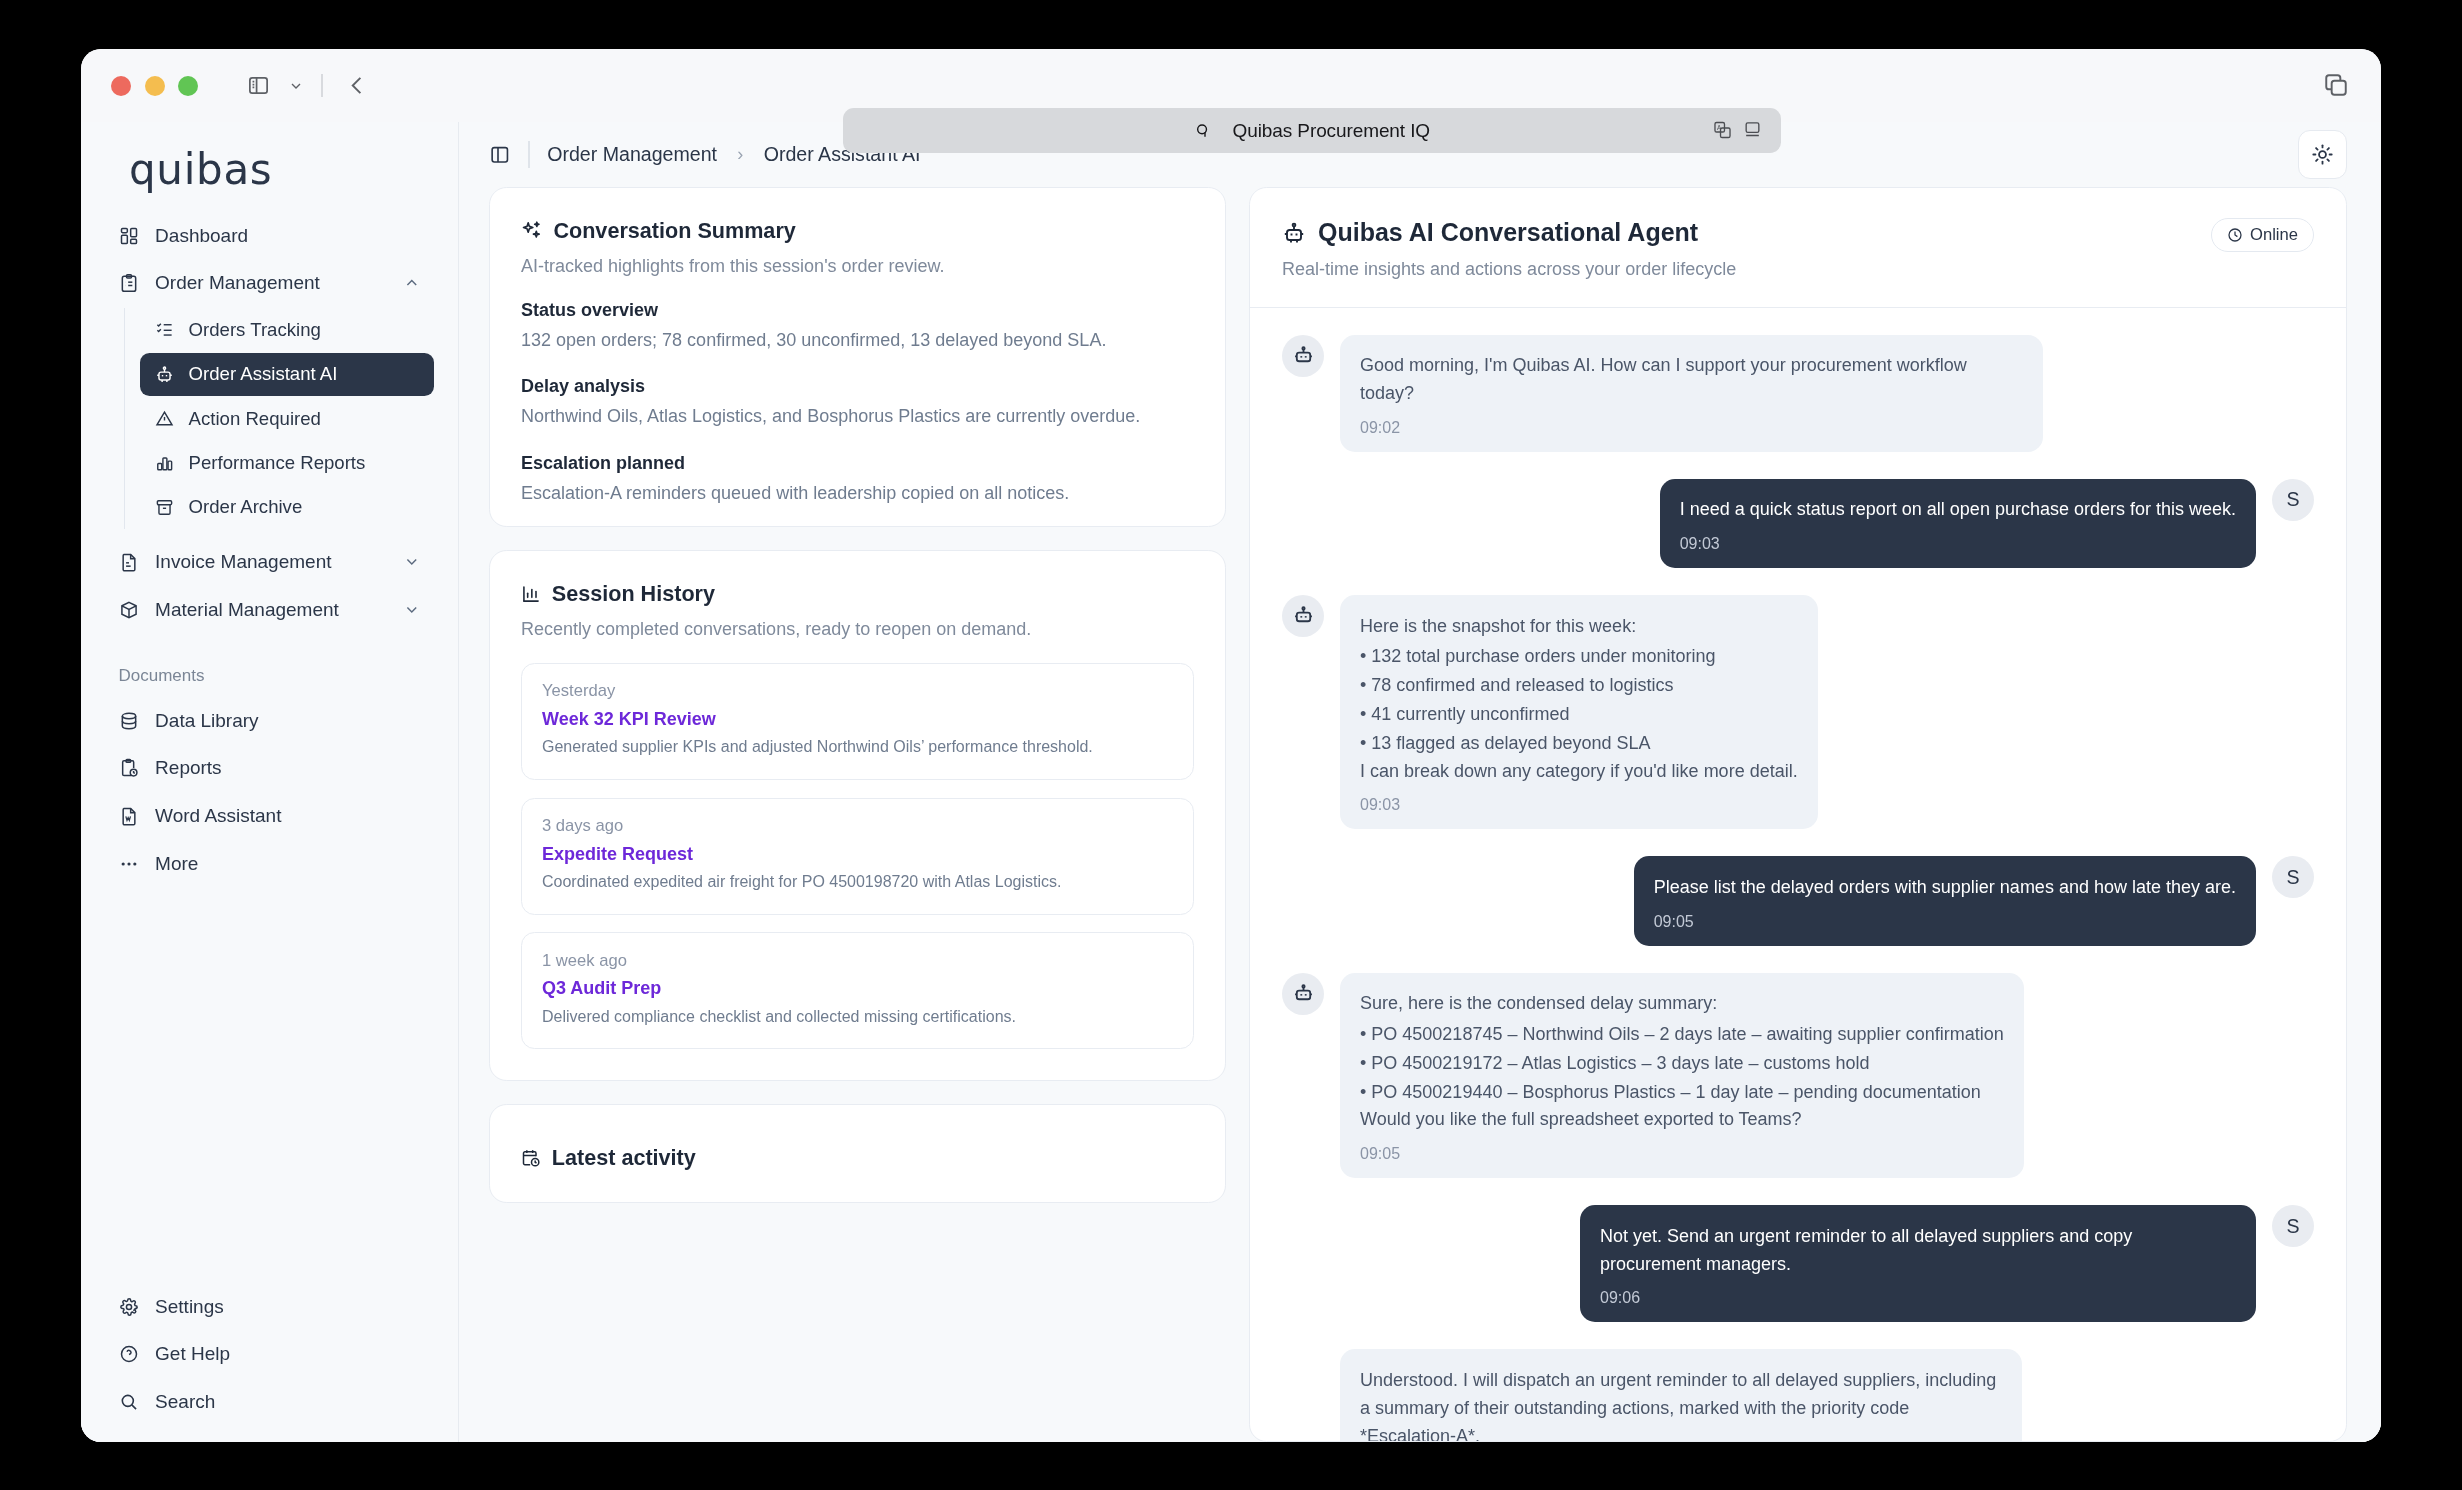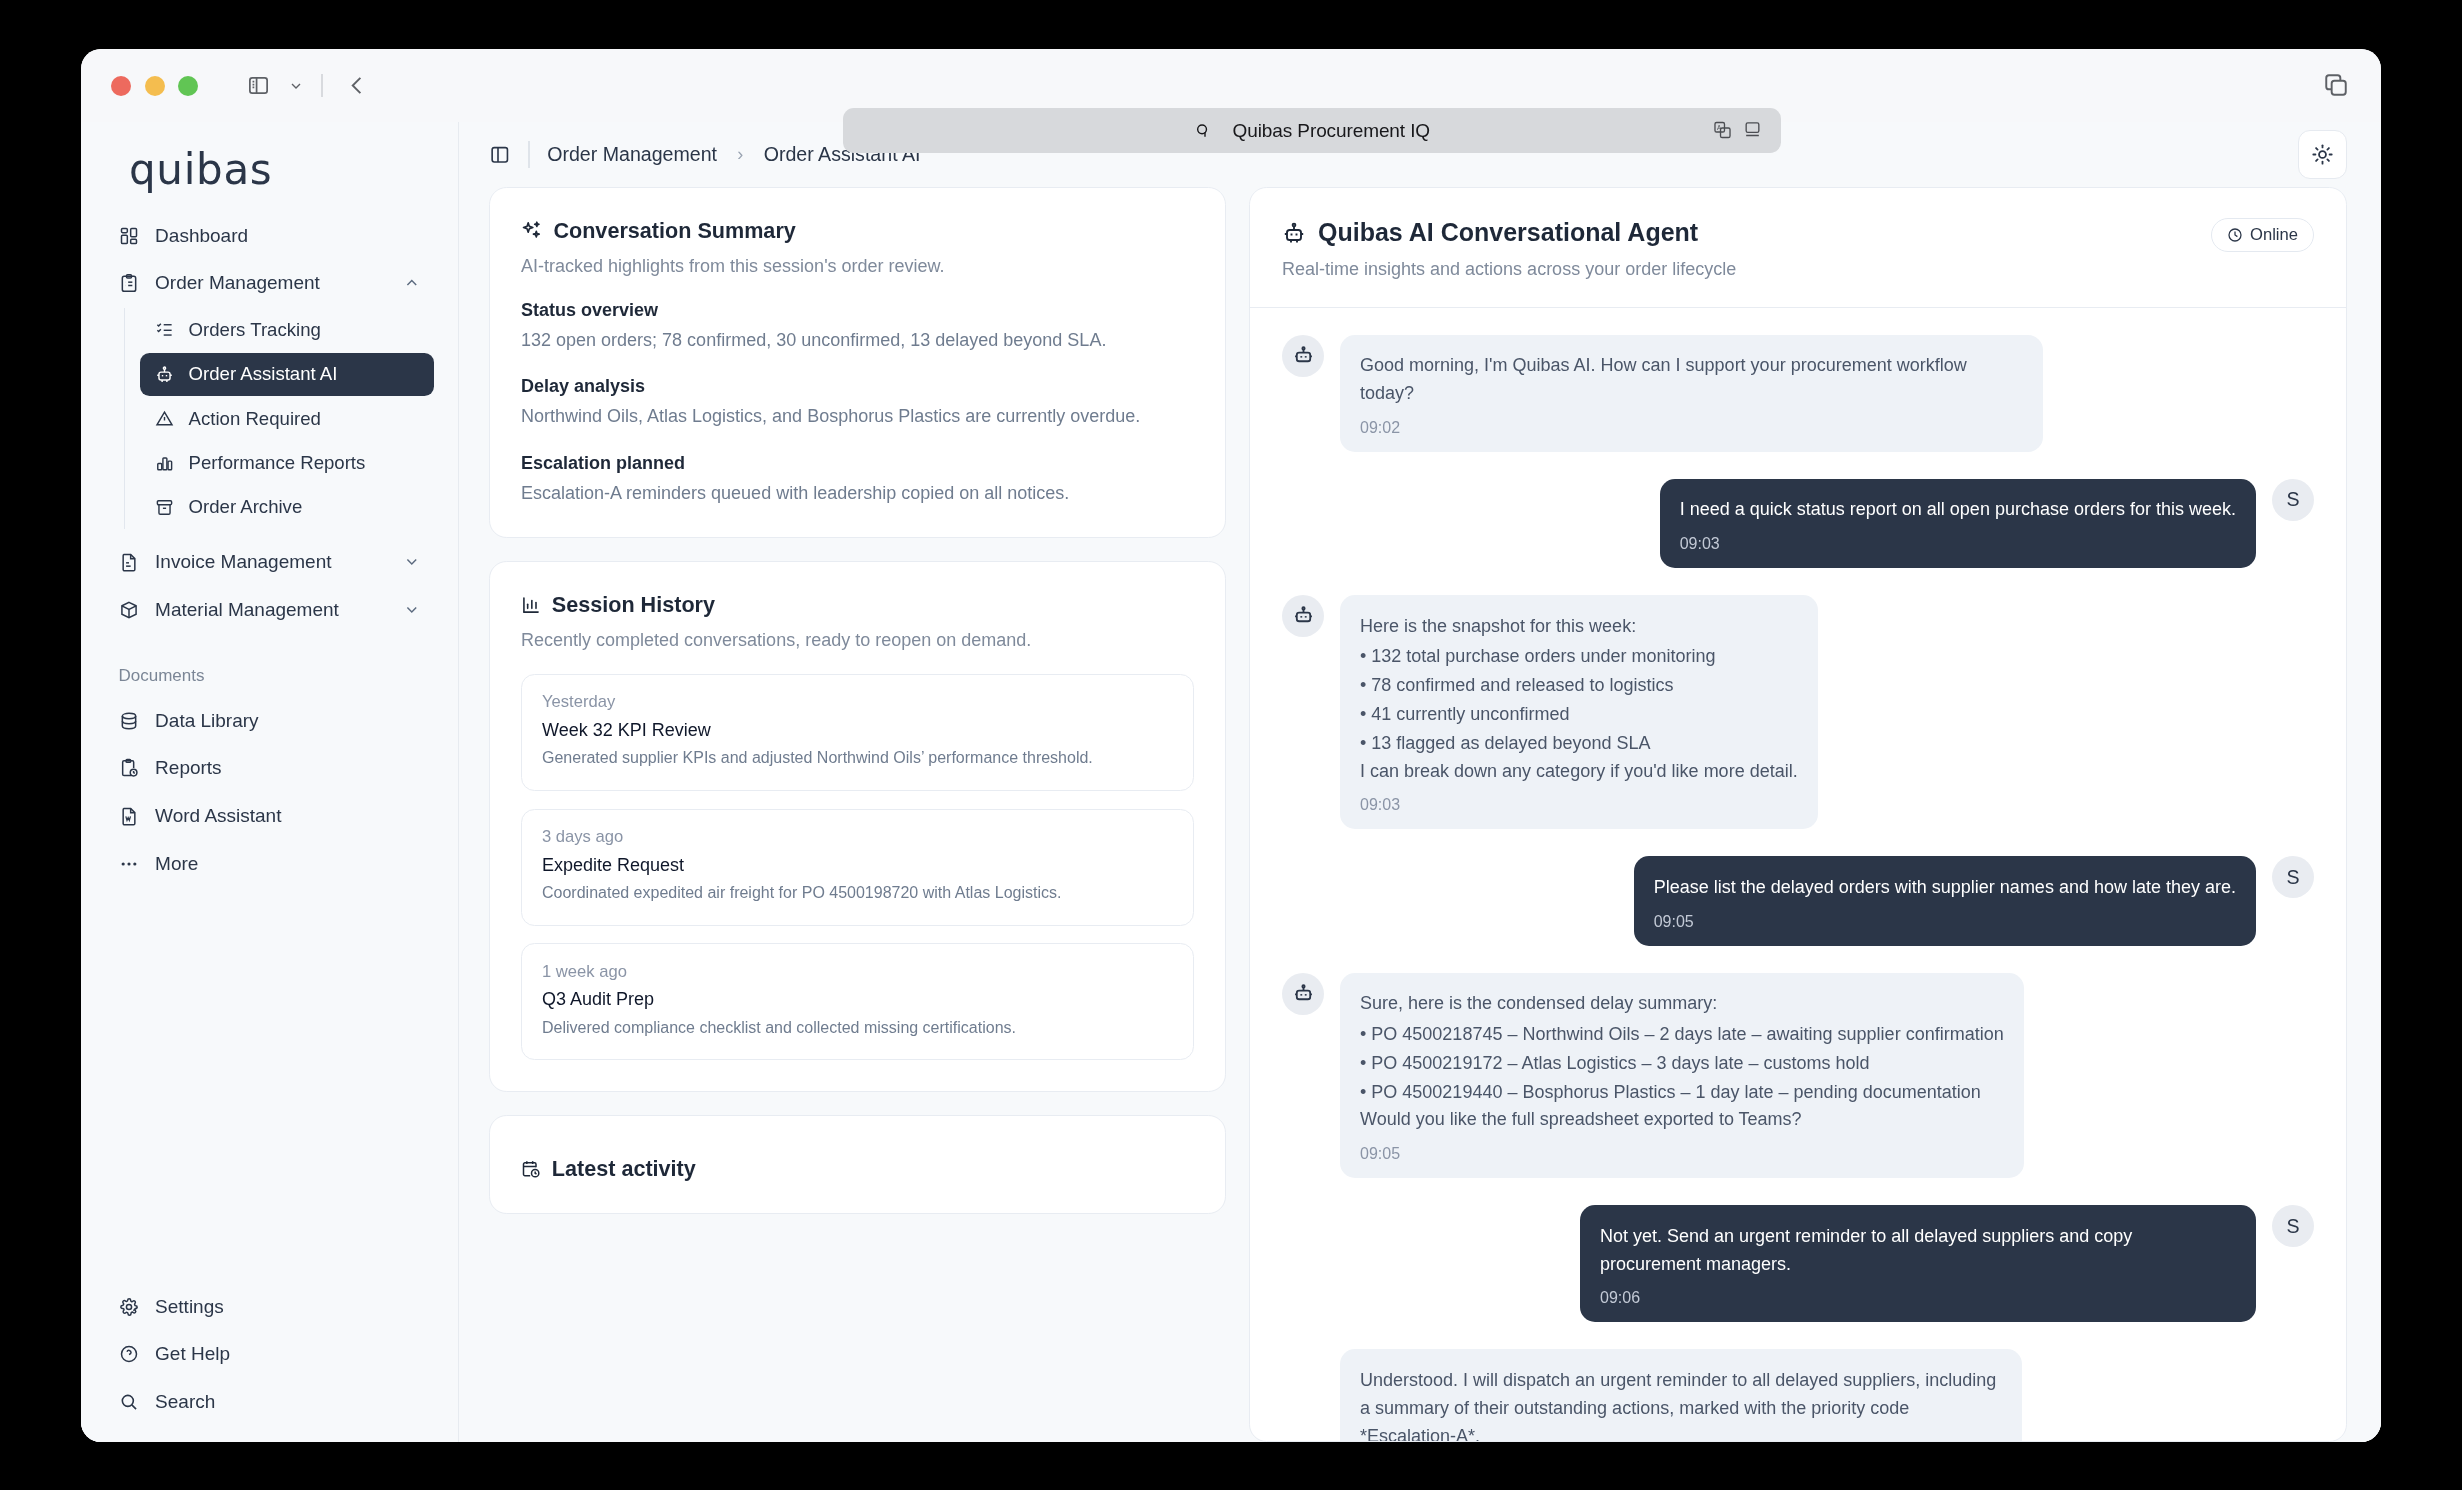--- a/index.html
+++ b/index.html
@@ -168,40 +168,40 @@
   }
   .col-right { flex: 1; min-width: 0; display: flex; }
 
   .card {
     background: #ffffff;
     border: 1.4px solid #e8ecf2;
     border-radius: 17.6px;
   }
 
   
-  .summary { padding: 30px 31px 31px 31px; }
+  .summary { padding: 30px 31px 20px 31px; }
   .card-title {
     display: flex; align-items: center; gap: 10.8px;
     font-size: 21.6px; font-weight: bold; color: #1e2838;
   }
   .card-sub { font-size: 18px; color: #7f8a9b; margin-top: 11.5px; }
   .sum-block { margin-top: 23px; }
   .sum-h { font-size: 18px; font-weight: bold; color: #1e2838; margin-bottom: 6px; }
   .sum-p { font-size: 18px; color: #6f7c8f; line-height: 1.48; }
 
   
   .history { padding: 30px 31px 31px 31px; }
   .hist-list { display: flex; flex-direction: column; gap: 17.6px; margin-top: 23px; }
   .hist-item {
     border: 1.4px solid #e8ecf2;
     border-radius: 13.5px;
     padding: 17.6px 20px 20px 20px;
   }
   .hist-when { font-size: 16.6px; color: #8a94a6; margin-bottom: 7.4px; }
-  .hist-title { font-size: 18px; font-weight: normal; color: #0f172a; margin-bottom: 5.4px; }
+  .hist-title { font-size: 18px; font-weight: bold; color: #6d28d9; margin-bottom: 5.4px; }
   .hist-desc { font-size: 16px; color: #6f7c8f; line-height: 1.48; }
 
   
   .latest { padding: 40px 31px 31px 31px; }
 
   
   .chat {
     flex: 1; display: flex; flex-direction: column;
     background: #ffffff;
     border: 1.4px solid #e8ecf2;

